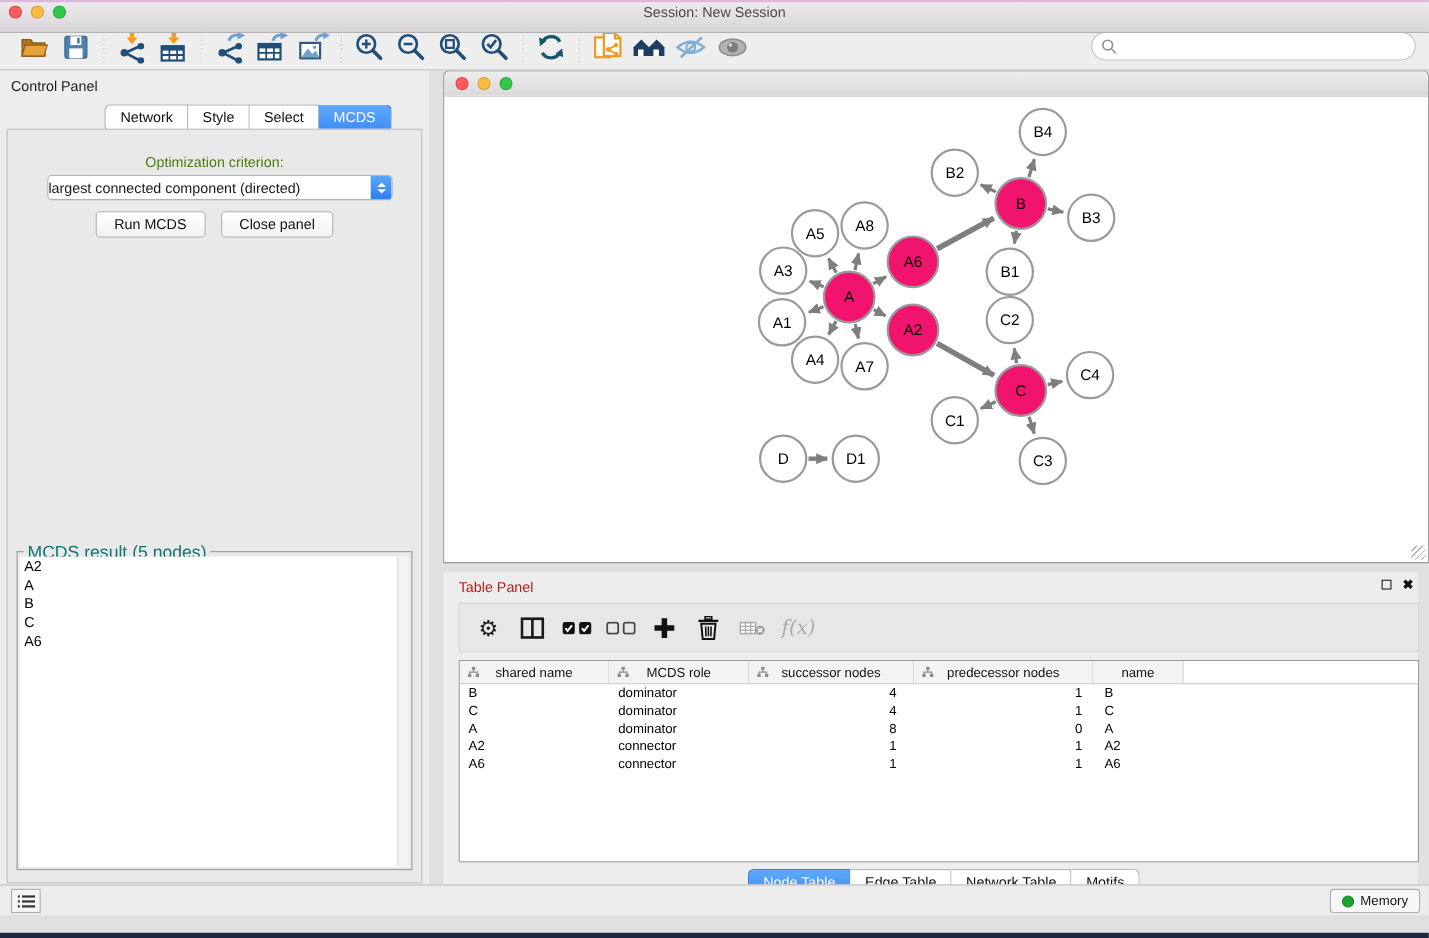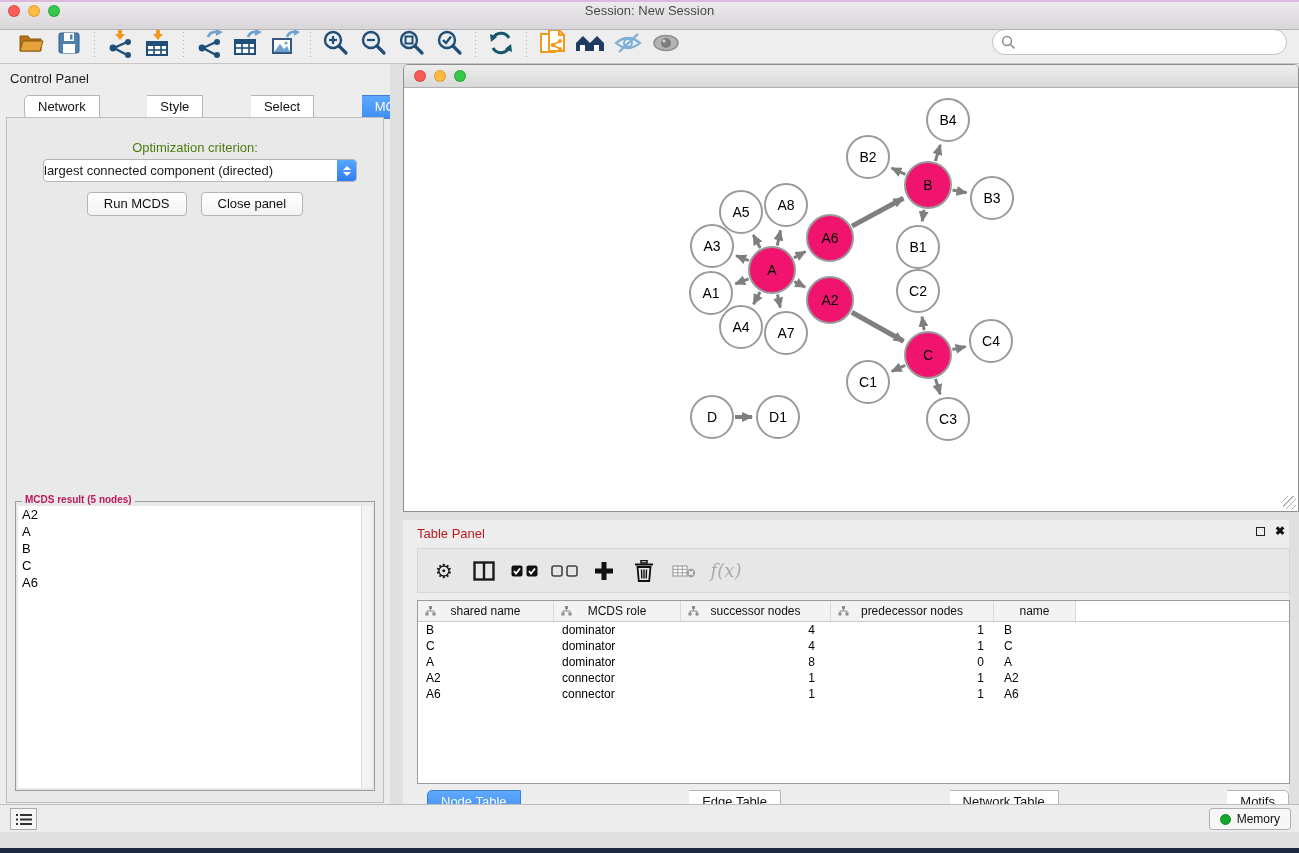--- a/index.html
+++ b/index.html
@@ -33,40 +33,40 @@
   .main { position:absolute; left:0; top:64px; width:100%; height:756px; }
 
   
   .control-panel { position:absolute; left:0; top:0; width:428px; height:756px; background:#ededed; border-right:1px solid #c0c0c0;}
   .panel-header { position:absolute; left:0; top:0; width:100%; height:26px; }
   .panel-header .ptitle { position:absolute; left:10px; top:7px; font-size:13px; color:#1c1c1c; }
   .win-ctrls { position:absolute; right:8px; top:7px; display:flex; gap:10px; align-items:center; }
   .float-box { width:9px; height:9px; border:1.5px solid #222; display:inline-block; }
   .close-x { font-size:12px; font-weight:bold; color:#111; line-height:10px; }
 
-  .seg-row { display:flex; justify-content:space-between;padding-left:24px; }
+  .seg-row { display:flex; justify-content:center;padding-left:24px; }
   .ctl-tabs { position:absolute; left:0; top:31px; width:100%; }
   .seg-tab { background:#fff; border:1px solid #b5b5b5; border-left:none; padding:3px 13px 4px; font-size:13px; color:#111; cursor:default;}
   .seg-tab:first-child { border-left:1px solid #b5b5b5; border-radius:5px 0 0 5px; }
   .seg-tab:last-child { border-radius:0 5px 5px 0; }
   .seg-tab.selected { background:linear-gradient(#5fa9fc,#3d8ef7); border-color:#3a7fd6; color:#fff; }
 
   .tab-content { position:absolute; left:6px; top:53px; width:378px; height:686px; background:#e9e9e9; border:1px solid #bfbfbf; }
   .opt-label { position:absolute; left:0; width:100%; top:22px; text-align:center; font-size:13px; color:#4d7c0f;}
   .dropdown { position:absolute; left:36px; top:41px; width:314px; height:23px; background:#fff; border:1px solid #b4b4b4;
     border-radius:4px; display:flex; align-items:center; overflow:hidden; cursor:default;}
   .dropdown .dd-text { flex:1; font-size:13px; white-space:nowrap; }
   .dd-cap { width:19px; height:100%; background:linear-gradient(#57a7fd,#2e7ef5); display:flex; flex-direction:column; align-items:center; justify-content:center; gap:2px;}
   .dd-cap .up { width:0;height:0;border-left:4px solid transparent;border-right:4px solid transparent;border-bottom:4px solid #fff;}
   .dd-cap .down { width:0;height:0;border-left:4px solid transparent;border-right:4px solid transparent;border-top:4px solid #fff;}
   .btn-row { position:absolute; left:0; top:74px; width:100%; display:flex; justify-content:center; gap:14px;}
   .mac-btn { background:linear-gradient(#ffffff,#f3f3f3); border:1px solid #b4b4b4; border-radius:4px; padding:3px 16px 4px; font-size:13px; color:#111; cursor:default;}
 
   .result-box { position:absolute; left:8px; top:383px; width:360px; height:290px; border:1px solid #9a9a9a; background:#e9e9e9;}
-  .result-legend { position:absolute; left:6px; top:-8px; background:#e9e9e9; padding:0 3px; font-size:10px; color:#be185d;font-weight:bold; }
+  .result-legend { position:absolute; left:6px; top:-8px; background:#e9e9e9; padding:0 3px; font-size:16px; color:#0f766e; }
   .result-list { position:absolute; left:2px; top:4px; right:2px; bottom:2px; background:#fff; overflow:hidden; }
   .result-scroll { position:absolute; right:0; top:0; width:11px; height:100%; background:#f3f3f3; border-left:1px solid #ddd; }
   .result-item { font-size:13px; padding:1px 0 1px 4px; line-height:15px; color:#000; }
 
   
   .desktop { position:absolute; left:390px; top:0; width:909px; height:756px; background:#e0e0e0; }
   .net-frame { position:absolute; left:13px; top:0; width:896px; height:448px; border:1px solid #8e8e8e; border-radius:5px 5px 0 0; background:#fff;}
   .net-titlebar { position:absolute; left:0; top:0; width:100%; height:23px; background:linear-gradient(#ededed,#d9d9d9);
     border-bottom:1px solid #b0b0b0; border-radius:4px 4px 0 0;}
   .net-titlebar .lights { left:10px; top:5px; }

